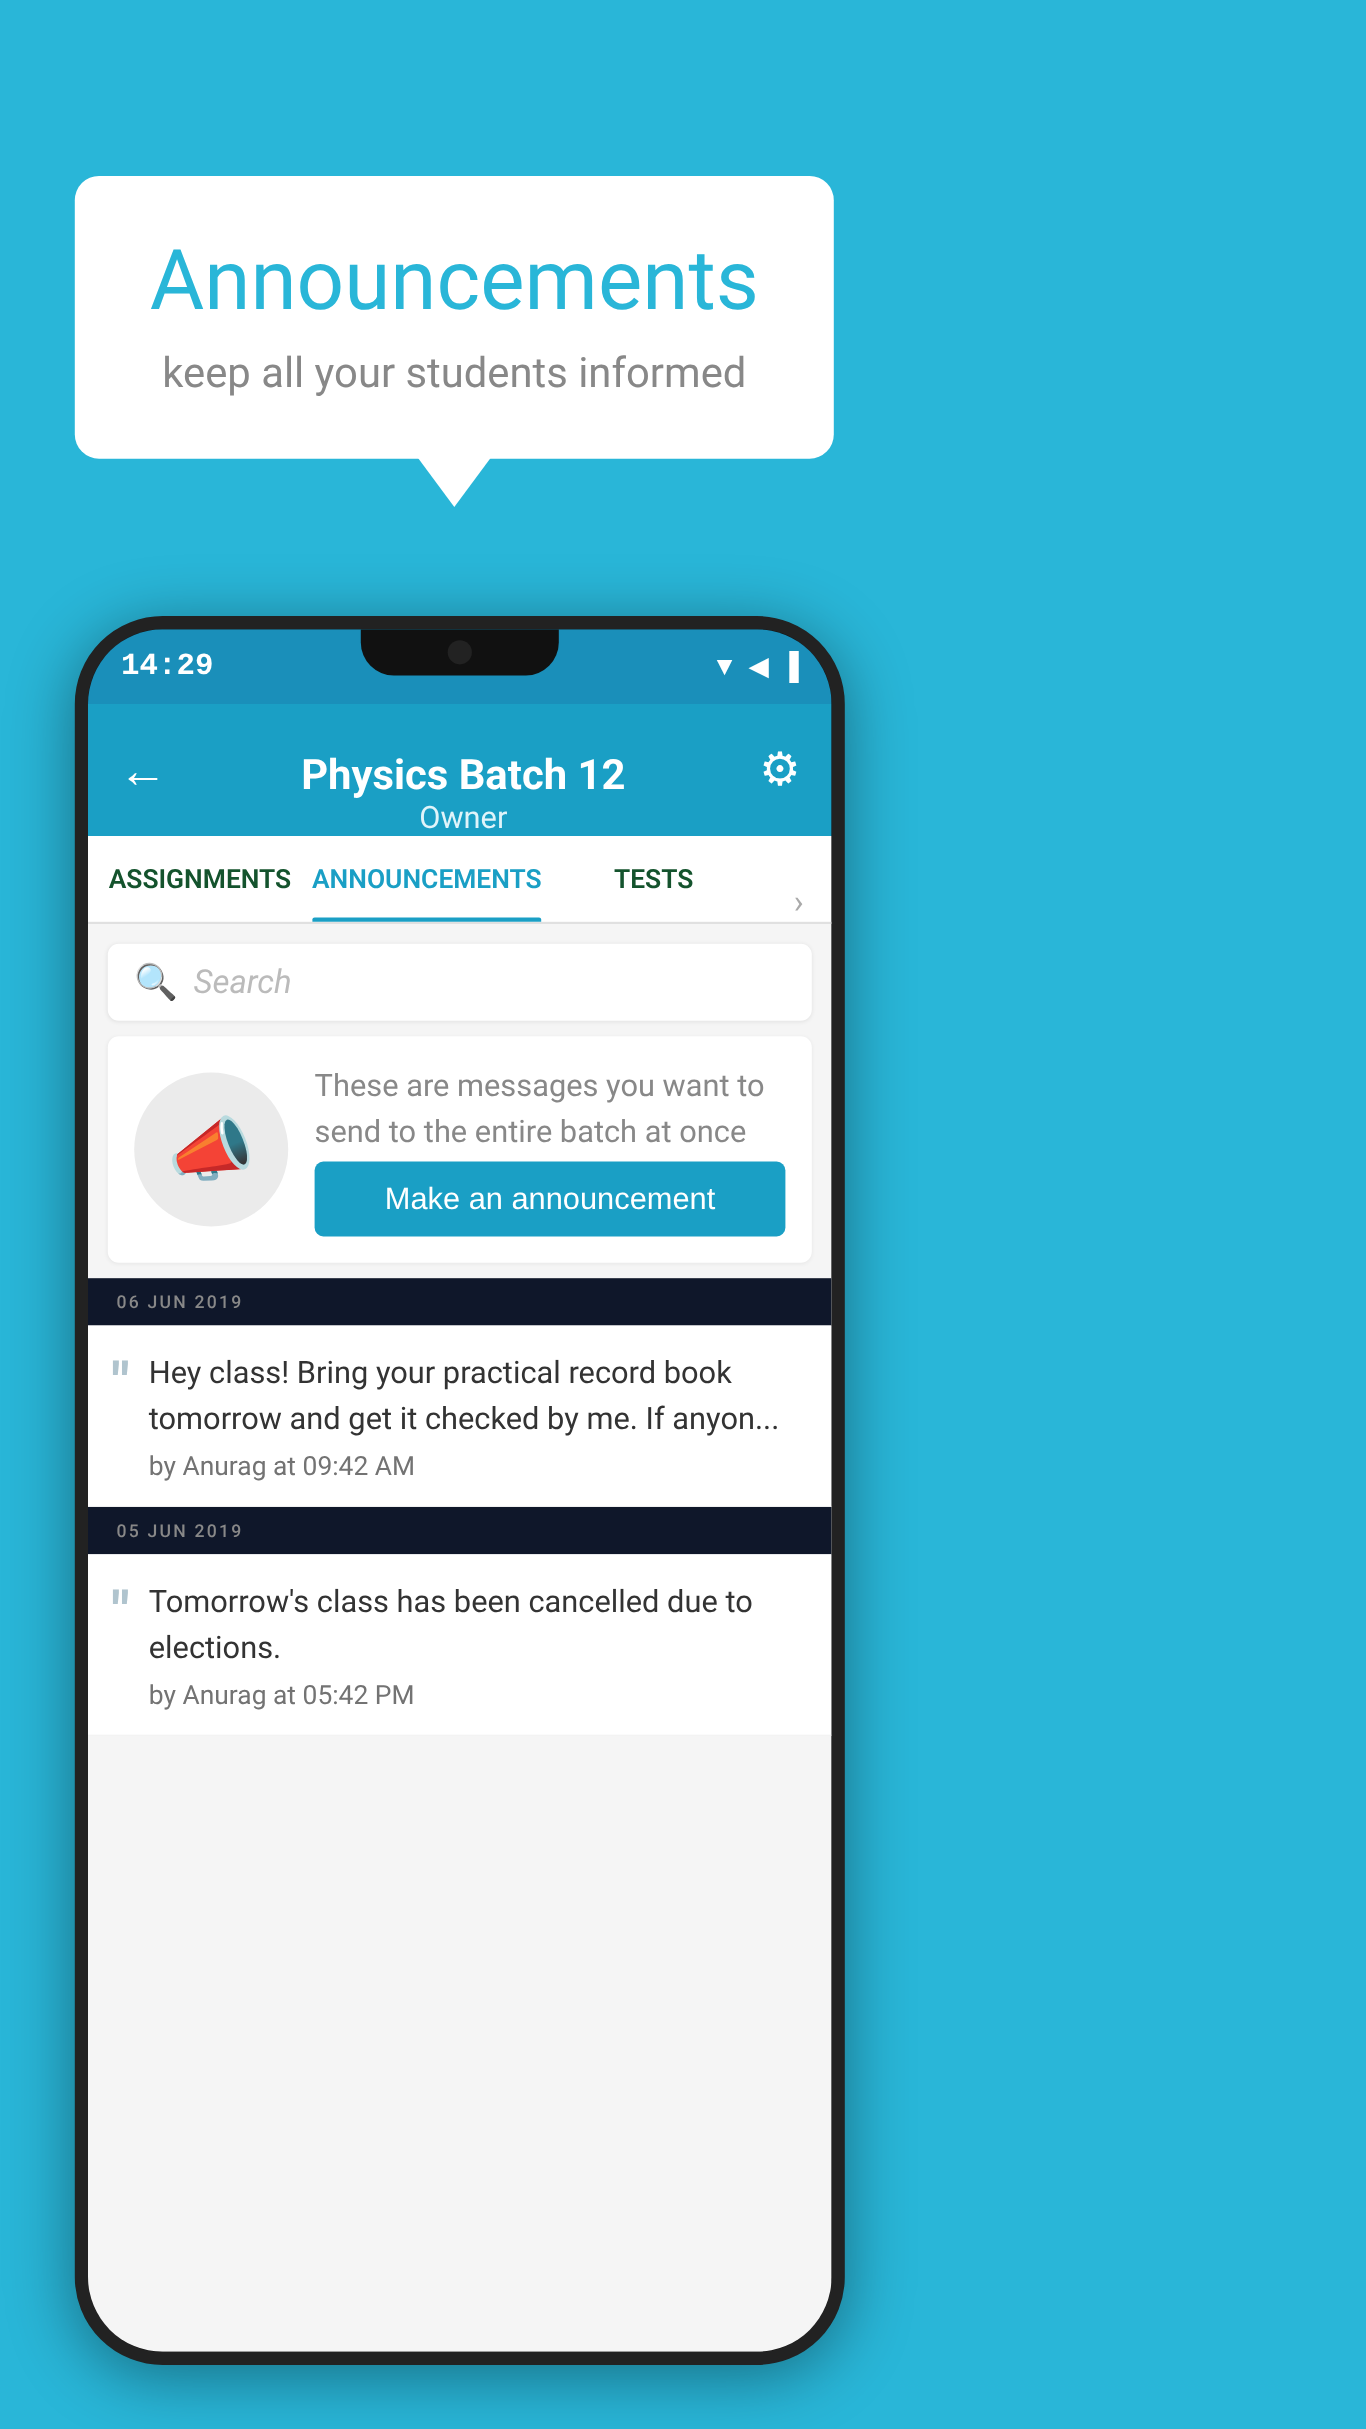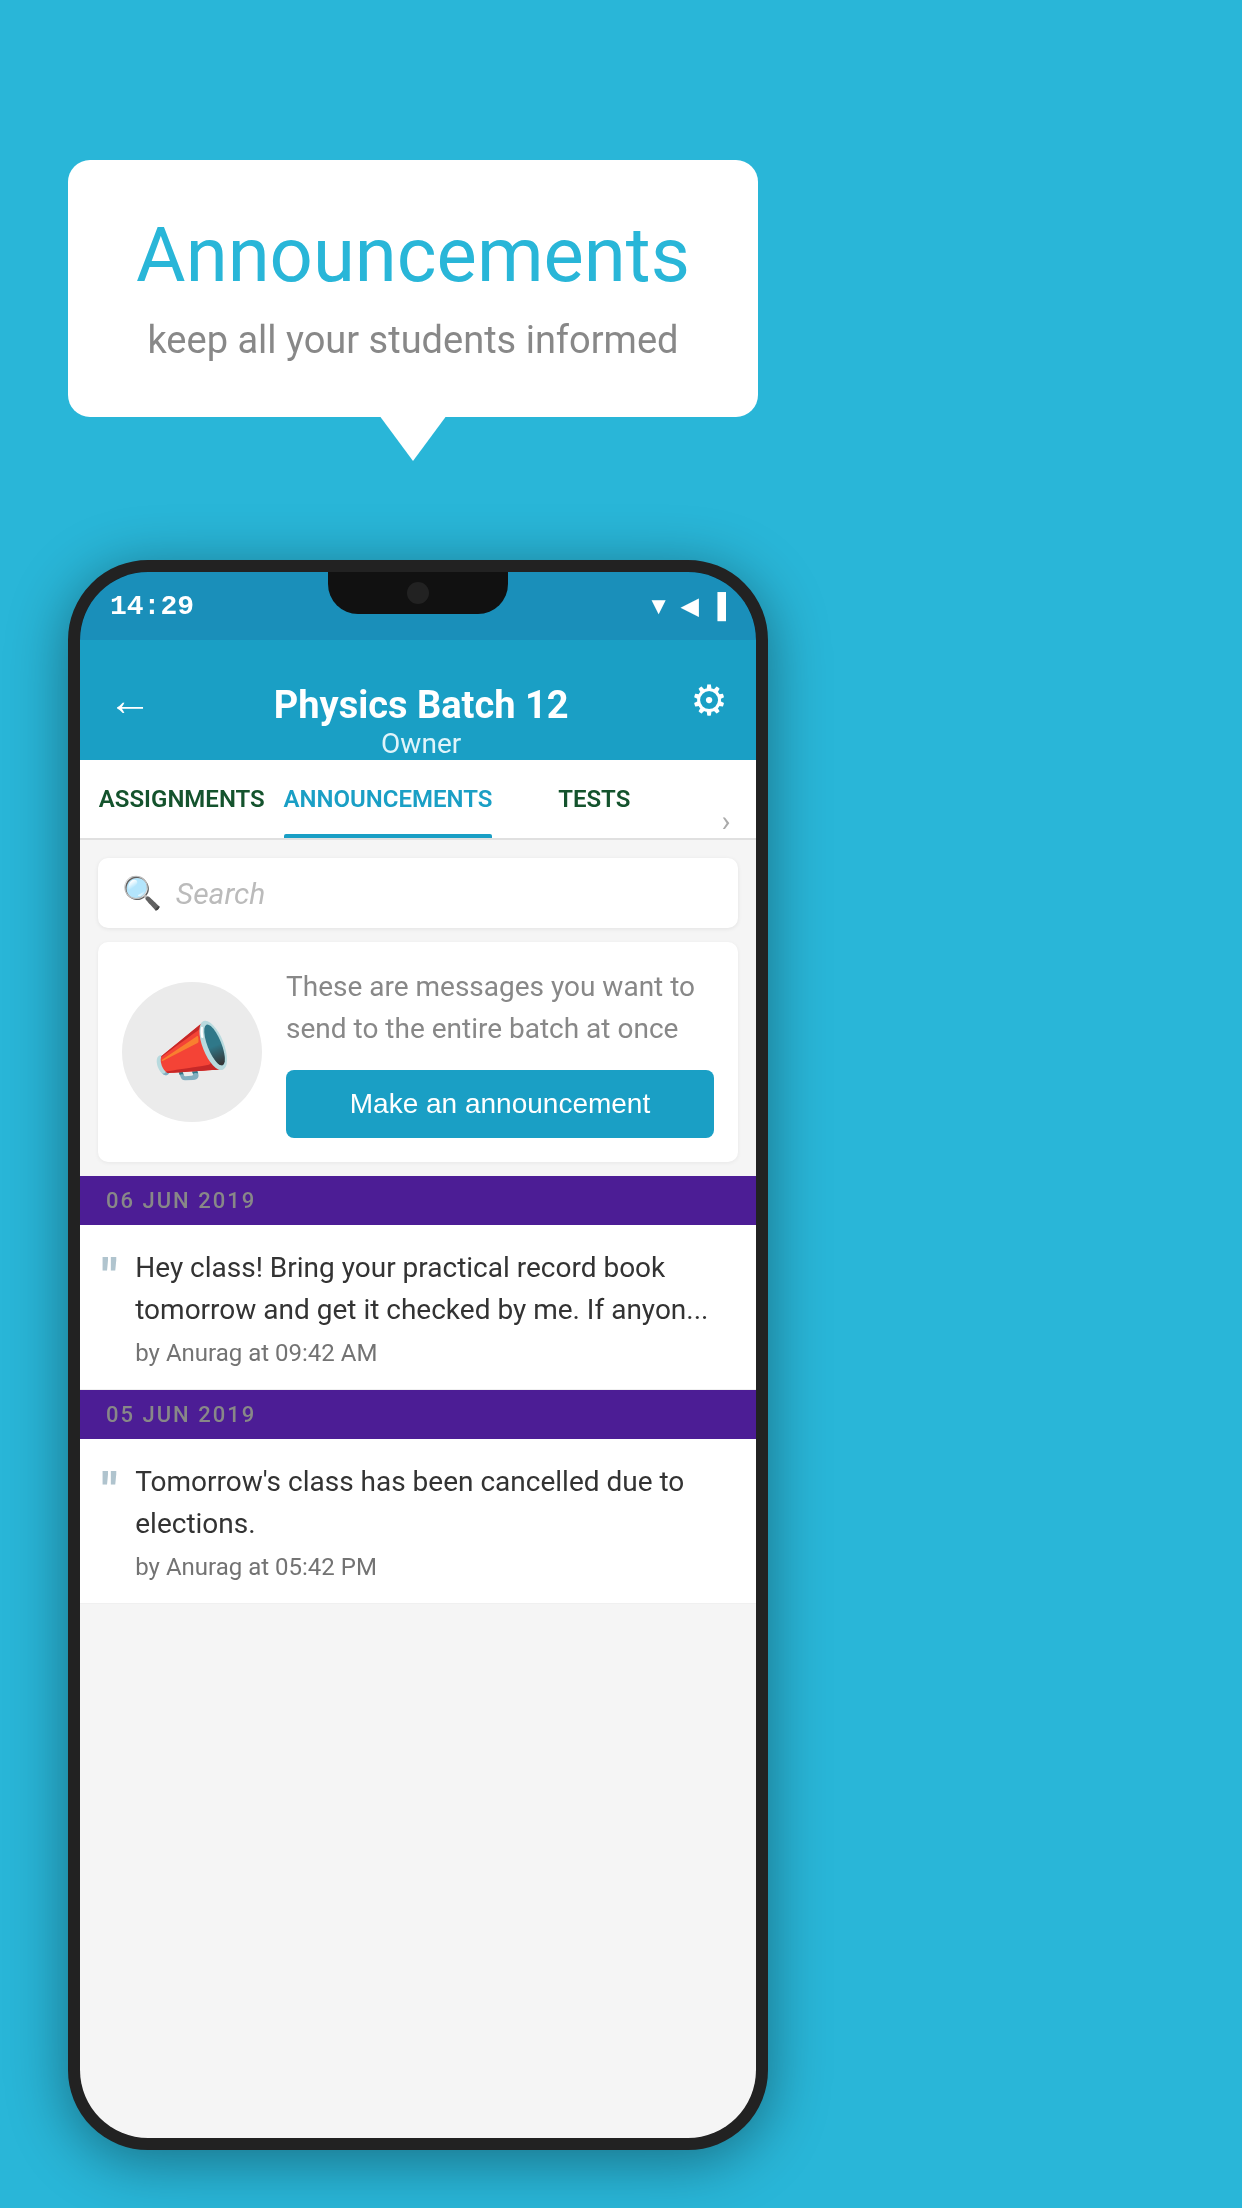--- a/index.html
+++ b/index.html
@@ -278,40 +278,40 @@
     }
 
     .announcement-info {
       flex: 1;
     }
 
     .announcement-desc {
       color: #888;
       font-size: 28px;
       line-height: 1.5;
-      margin-bottom: 20px;
+      margin-bottom: 6px;
     }
 
     .make-announcement-btn {
       background: #1a9fc5;
       color: #fff;
       border: none;
       border-radius: 8px;
       padding: 18px 28px;
       font-size: 28px;
       font-weight: 500;
       cursor: pointer;
       width: 100%;
     }
 
     
     .date-separator {
-      background: #4c1d95;
+      background: #0f172a;
       padding: 12px 26px;
-      font-size: 22px;
+      font-size: 16px;
       color: #888;
       font-weight: 500;
       letter-spacing: 2px;
     }
 
     
     .ann-item {
       background: #fff;
       padding: 22px 22px 22px;
       display: flex;

